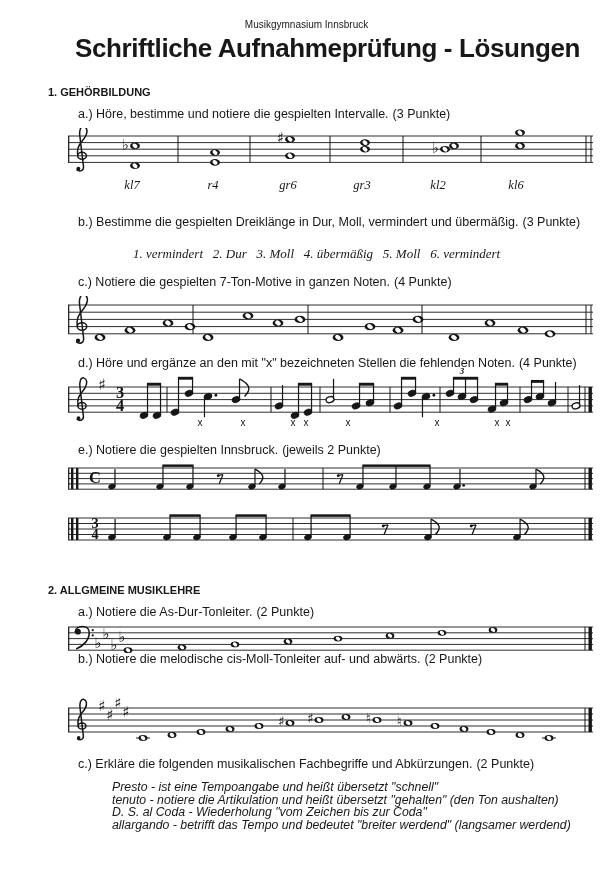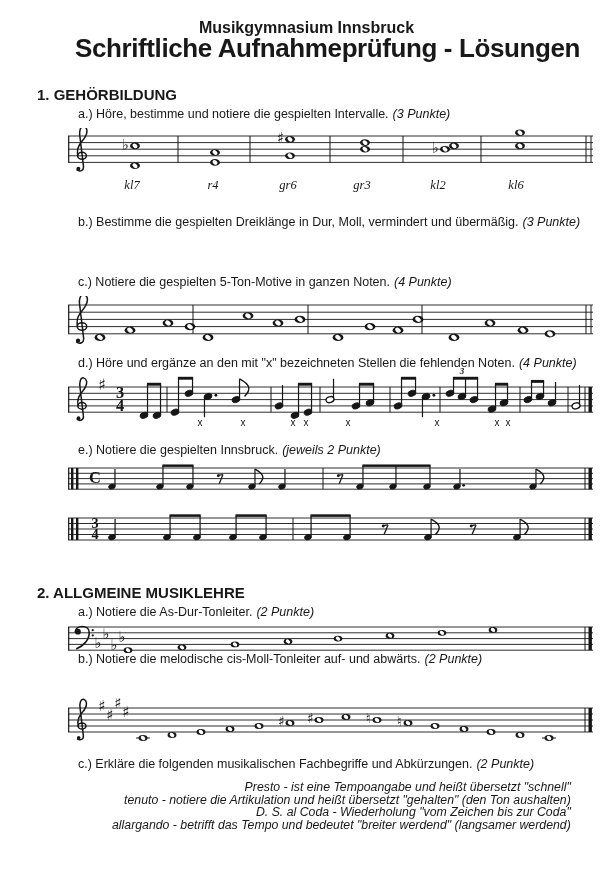--- a/index.html
+++ b/index.html
@@ -1,26 +1,26 @@
 <!DOCTYPE html>
 <html><head>
 <meta charset="utf-8">
 <style>
   html,body{margin:0;padding:0;background:#fff;}
   .page{position:relative;width:613px;height:872px;background:#fff;overflow:hidden;
         font-family:"Liberation Sans",sans-serif;color:#181818;}
   .center{position:absolute;left:0;right:0;text-align:center;}
-  .school{top:19px;font-weight:bold;font-size:16px;}
+  .school{top:19px;font-weight:normal;font-size:10px;}
   .title{top:33px;font-weight:bold;font-size:26px;letter-spacing:-0.4px;margin-left:42px;}
-  .sechead{position:absolute;left:37px;font-weight:bold;font-size:15px;}
+  .sechead{position:absolute;left:48px;font-weight:bold;font-size:11px;}
   .item{position:absolute;left:78px;font-size:12.5px;white-space:nowrap;}
-  .pts{font-style:italic;margin-left:4px;}
+  .pts{margin-left:4px;}
   .answers{position:absolute;left:133px;font-family:"Liberation Serif",serif;
            font-style:italic;font-size:13px;white-space:pre;}
-  .defs{position:absolute;left:112px;font-size:12.3px;font-style:italic;line-height:12.6px;text-align:right;}
+  .defs{position:absolute;left:112px;font-size:12.3px;font-style:italic;line-height:12.6px;}
   .staff{position:absolute;left:68px;}
 </style>
 </head>
 <body>
 
 <div class="page">
 
   <div class="center school">Musikgymnasium Innsbruck</div>
   <div class="center title">Schriftliche Aufnahmeprüfung - Lösungen</div>
 
@@ -76,22 +76,23 @@
       <ellipse cx="452" cy="4.7" rx="2.772" ry="1.9799999999999998" fill="#fff" transform="rotate(38 452 4.7)"></ellipse>
       <text x="64" y="61" font-size="12.5" font-family="&quot;Liberation Serif&quot;,serif" text-anchor="middle" fill="#161616" font-style="italic">kl7</text>
       <text x="145" y="61" font-size="12.5" font-family="&quot;Liberation Serif&quot;,serif" text-anchor="middle" fill="#161616" font-style="italic">r4</text>
       <text x="220" y="61" font-size="12.5" font-family="&quot;Liberation Serif&quot;,serif" text-anchor="middle" fill="#161616" font-style="italic">gr6</text>
       <text x="294" y="61" font-size="12.5" font-family="&quot;Liberation Serif&quot;,serif" text-anchor="middle" fill="#161616" font-style="italic">gr3</text>
       <text x="370" y="61" font-size="12.5" font-family="&quot;Liberation Serif&quot;,serif" text-anchor="middle" fill="#161616" font-style="italic">kl2</text>
       <text x="448" y="61" font-size="12.5" font-family="&quot;Liberation Serif&quot;,serif" text-anchor="middle" fill="#161616" font-style="italic">kl6</text>
     </svg>
 
   <div class="item" style="top:215px"><span>b.) Bestimme die gespielten Dreiklänge in Dur, Moll, vermindert und übermäßig.</span><span class="pts">(3 Punkte)</span></div>
-
-  <div class="item" style="top:275px"><span>c.) Notiere die gespielten 5-Ton-Motive in ganzen Noten.</span><span class="pts">(4 Punkte)</span></div>
+  <div class="answers" style="top:246px">1. vermindert   2. Dur   3. Moll   4. übermäßig   5. Moll   6. vermindert</div>
+
+  <div class="item" style="top:275px"><span>c.) Notiere die gespielten 7-Ton-Motive in ganzen Noten.</span><span class="pts">(4 Punkte)</span></div>
   <svg class="staff" width="525" height="52" style="top: 296px;">
       <line x1="0" y1="9" x2="525" y2="9" stroke="#161616" stroke-width="0.9"></line>
       <line x1="0" y1="16.2" x2="525" y2="16.2" stroke="#161616" stroke-width="0.9"></line>
       <line x1="0" y1="23.4" x2="525" y2="23.4" stroke="#161616" stroke-width="0.9"></line>
       <line x1="0" y1="30.6" x2="525" y2="30.6" stroke="#161616" stroke-width="0.9"></line>
       <line x1="0" y1="37.8" x2="525" y2="37.8" stroke="#161616" stroke-width="0.9"></line>
       <line x1="0.7" y1="9" x2="0.7" y2="37.8" stroke="#161616" stroke-width="1.2"></line>
       <line x1="125" y1="9" x2="125" y2="37.8" stroke="#161616" stroke-width="1"></line>
       <line x1="240" y1="9" x2="240" y2="37.8" stroke="#161616" stroke-width="1"></line>
       <line x1="354" y1="9" x2="354" y2="37.8" stroke="#161616" stroke-width="1"></line>

